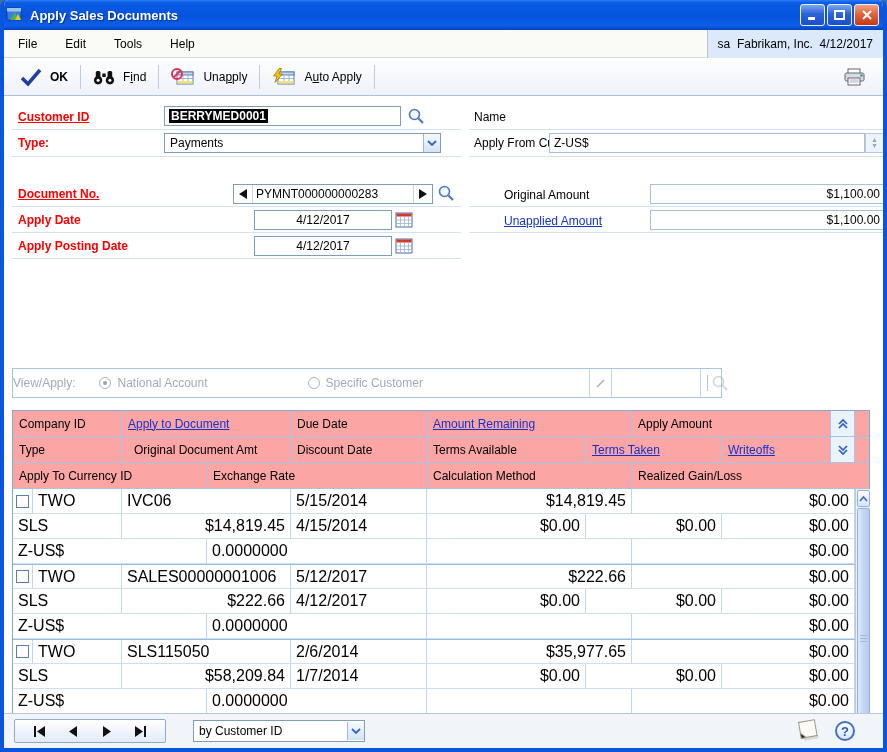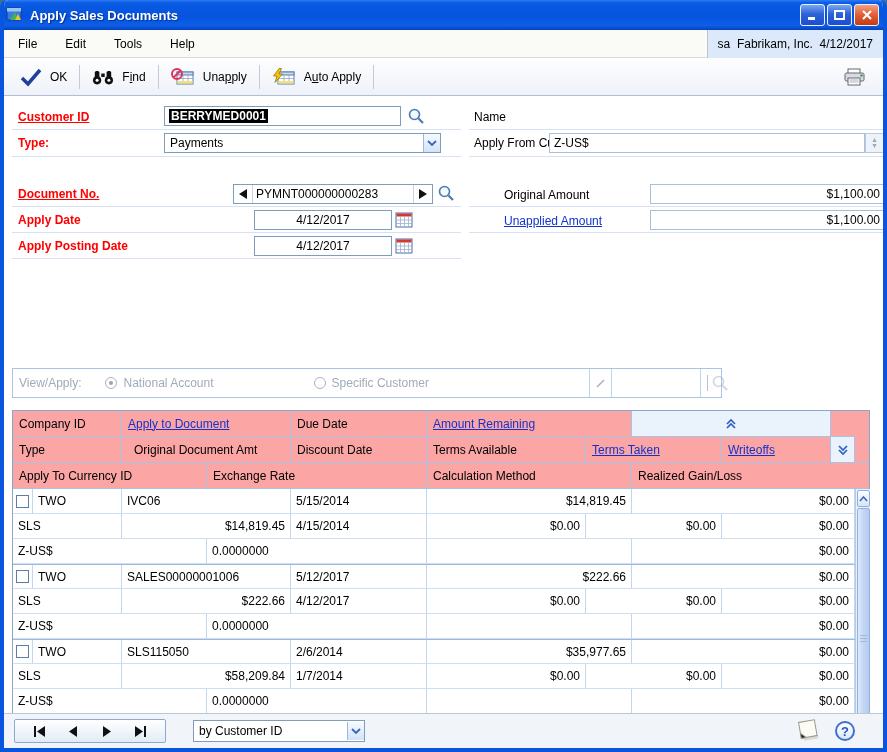--- a/index.html
+++ b/index.html
@@ -77,21 +77,21 @@
   .hc.nob{border-right:none;}
   .hlink{color:#1133cc;text-decoration:underline;}
   .hbtn{border-right:1px solid #a9c3e6;border-bottom:1px solid #a9c3e6;display:flex;align-items:center;justify-content:center;background:#eaf2fc;}
   .gbody{position:absolute;left:0;top:78px;width:842px;}
   .grow{display:grid;height:25px;background:#fff;}
   .la{grid-template-columns:20px 89px 169px 136px 205px 223px;}
   .lb{grid-template-columns:109px 169px 136px 159px 136px 133px;}
   .lc{grid-template-columns:194px 220px 205px 223px;}
   .gtop{border-top:1px solid #9dbade;}
   .c{border-right:1px solid #c3d6ef;border-bottom:1px solid #cfdff3;display:flex;align-items:center;
-    padding:0 5px;font-size:12px;white-space:nowrap;overflow:hidden;}
+    padding:0 5px;font-size:16px;white-space:nowrap;overflow:hidden;}
   .c.r{justify-content:flex-end;}
   .c.cbcell{padding:0 2px;justify-content:center;}
   .cbx{width:13px;height:13px;border:1px solid #5b7da6;background:#fff;}
   
   .vscroll{position:absolute;left:842px;top:78px;width:15px;height:300px;background:#e9f1fb;border-left:1px solid #b6cbe8;}
   .sbtn{position:absolute;left:1px;width:13px;height:17px;background:linear-gradient(180deg,#fdfeff,#d5e4f9);
     border:1px solid #93b0dc;border-radius:2px;display:flex;align-items:center;justify-content:center;}
   .sthumb{position:absolute;left:1px;top:19px;width:13px;height:262px;border:1px solid #93b0dc;border-radius:2px;
     background:linear-gradient(90deg,#dfeafc,#c2d6f4 50%,#b4ccf0);display:flex;align-items:center;justify-content:center;}
   .grip{width:7px;height:8px;background:repeating-linear-gradient(180deg,#9fb8e0 0 1px,transparent 1px 3px);}
@@ -145,21 +145,21 @@
     <span class="menuitem">Tools</span>
     <span class="menuitem">Help</span>
     <span class="session">sa  Fabrikam, Inc.  4/12/2017</span>
   </div>
 
   <div class="toolbar">
     <div class="tbtn">
       <svg width="22" height="20" viewBox="0 0 22 20">
         <path d="M2 11 L8 17 L20 3" stroke="#20409e" stroke-width="3.5" fill="none"></path>
       </svg>
-      <span class="lbl" style="font-weight:normal">OK</span>
+      <span class="lbl" style="font-weight:bold">OK</span>
     </div>
     <div class="tsep"></div>
     <div class="tbtn">
       <svg width="22" height="16" viewBox="0 0 22 16">
         <rect x="2.8" y="2" width="4.6" height="7" rx="1.6" fill="#111"></rect>
         <rect x="14.6" y="2" width="4.6" height="7" rx="1.6" fill="#111"></rect>
         <rect x="9.3" y="4.5" width="3.4" height="3.5" fill="#111"></rect>
         <circle cx="5.1" cy="11.3" r="4.1" fill="#111"></circle>
         <circle cx="16.9" cy="11.3" r="4.1" fill="#111"></circle>
         <circle cx="5.1" cy="11.3" r="1.5" fill="#fff"></circle>
@@ -294,21 +294,21 @@
     </div>
     <div class="rule" style="left:465px;top:110px;width:416px;"></div>
 
     <span class="bluelink" style="left:500px;top:118px;">Unapplied Amount</span>
     <div class="field light right" style="left:646px;top:114px;width:235px;">
       <span>$1,100.00</span>
     </div>
     <div class="rule" style="left:465px;top:136px;width:416px;"></div>
 
     <div class="vabar">
-      <span style="margin-left:6px;">View/Apply:</span>
+      <span style="margin-left:0;">View/Apply:</span>
       <span class="radio sel" style="margin-left:24px;"></span>
       <span style="margin-left:6px;">National Account</span>
       <span class="radio" style="margin-left:100px;"></span>
       <span style="margin-left:6px;">Specific Customer</span>
       <div class="vamini">
         <svg width="9" height="9">
             <path d="M1 8 L8 1" stroke="#aab4c0" stroke-width="1.6"></path>
           </svg>
       </div>
       <div class="vafield"></div>
@@ -325,20 +325,21 @@
       <div class="ghead">
         <div class="hrow h1">
           <div class="hc">Company ID</div>
           <div class="hc">
               <span class="hlink">Apply to Document</span>
             </div>
           <div class="hc">Due Date</div>
           <div class="hc">
               <span class="hlink">Amount Remaining</span>
             </div>
+          <div class="hc">Apply Amount</div>
           <div class="hbtn">
             <svg width="12" height="12" viewBox="0 0 12 12">
               <path d="M2 6 L6 2 L10 6 M2 10 L6 6 L10 10" stroke="#2f5fc4" stroke-width="1.7" fill="none"></path>
             </svg>
           </div>
           <div class="hc nob"></div>
         </div>
         <div class="hrow h2">
           <div class="hc">Type</div>
           <div class="hc" style="padding-left:12px;">Original Document Amt</div>

